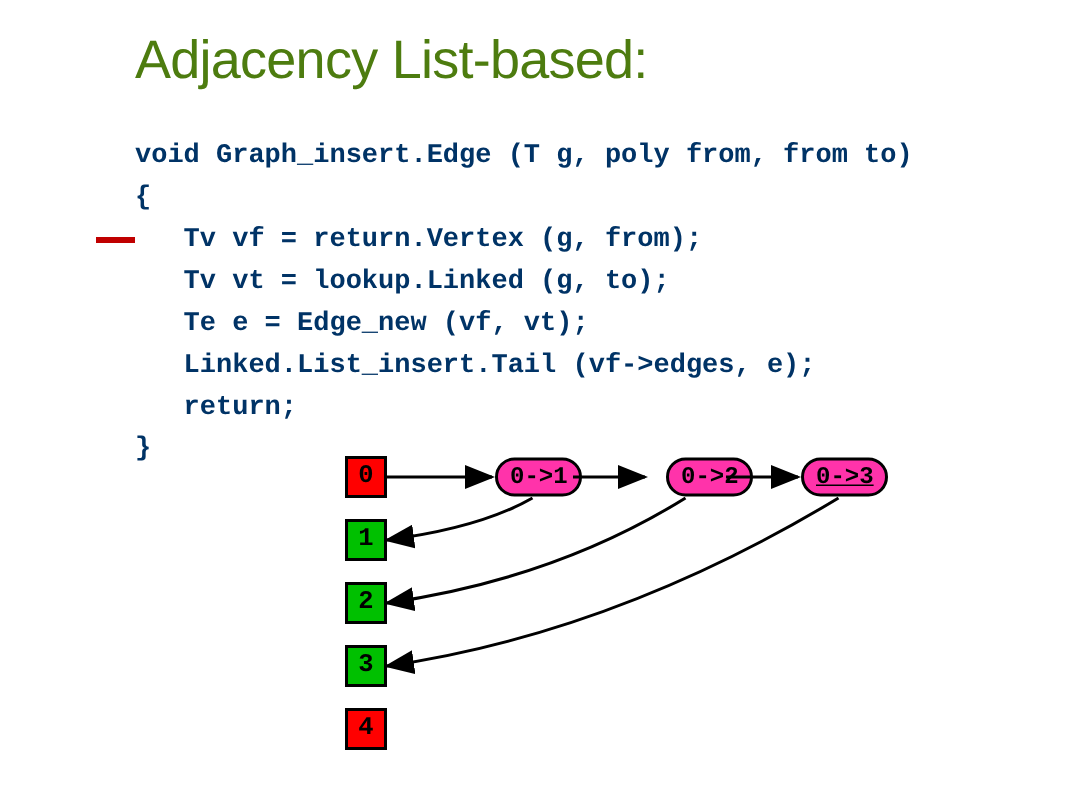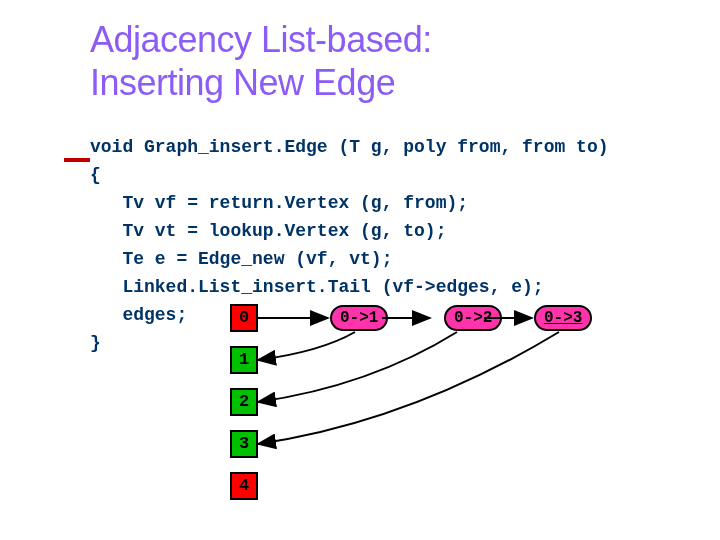--- a/index.html
+++ b/index.html
@@ -16,21 +16,21 @@
     position: relative;
     width: 720px;
     height: 540px;
     padding: 18px 70px 0 90px;
   }
   .title-block {
     margin-bottom: 30px;
   }
   .title-line {
     font-size: 36px;
-    color: #8b5cf6;
+    color: #4d7c0f;
     line-height: 1.2;
     letter-spacing: -0.5px;
   }
   .accent {
     position: absolute;
     left: 64px;
     top: 158px;
     width: 26px;
     height: 4px;
     background: #c00000;
@@ -93,30 +93,29 @@
   }
 </style>
 </head>
 <body>
 
 <div class="slide">
   <div class="accent"></div>
 
   <div class="title-block">
     <div class="title-line">Adjacency List-based:</div>
-    <div class="title-line">Inserting New Edge</div>
   </div>
 
   <div class="code-block"><span>void Graph_insert.Edge (T g, poly from, from to)</span>
 <span>{</span>
 <span>   Tv vf = return.Vertex (g, from);</span>
-<span>   Tv vt = lookup.Vertex (g, to);</span>
+<span>   Tv vt = lookup.Linked (g, to);</span>
 <span>   Te e = Edge_new (vf, vt);</span>
 <span>   Linked.List_insert.Tail (vf-&gt;edges, e);</span>
-<span>   edges;</span>
+<span>   return;</span>
 <span>}</span></div>
 
   <div class="diagram-layer">
 
     <svg class="arrows">
       <defs>
         <marker id="ah" markerWidth="10" markerHeight="8" refX="9" refY="4" orient="auto">
           <path d="M0,0 L10,4 L0,8 Z" fill="#000"></path>
         </marker>
       </defs>

